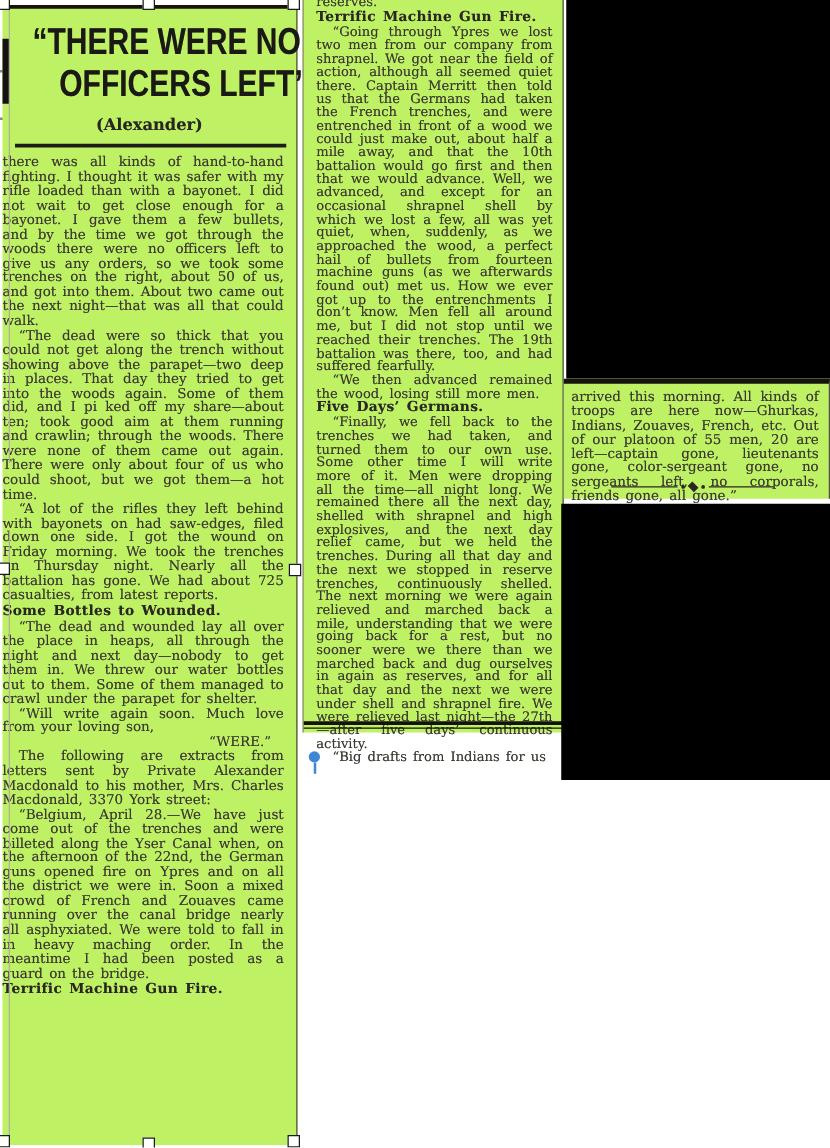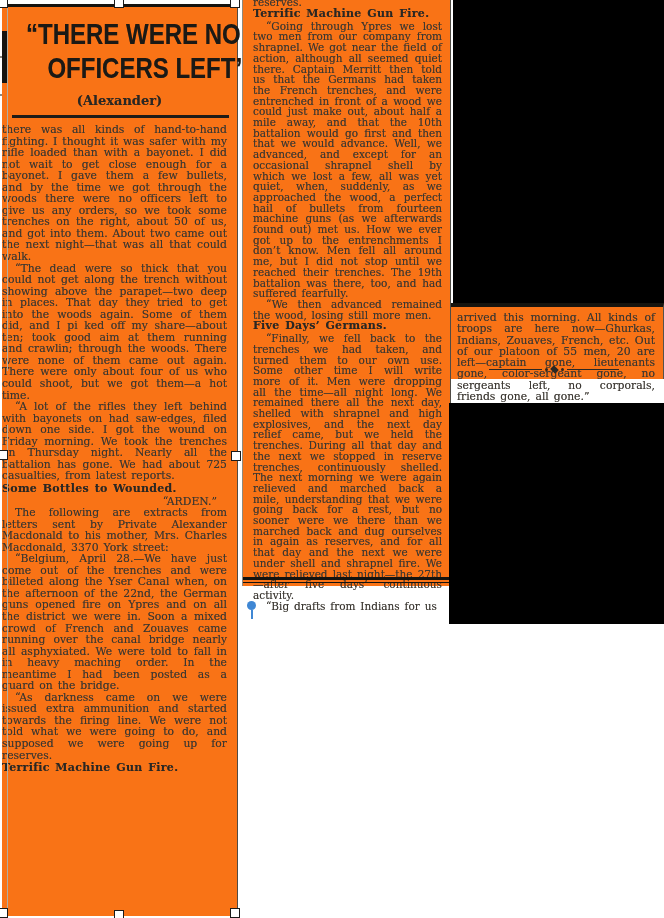--- a/index.html
+++ b/index.html
@@ -6,42 +6,42 @@
   body{
     position:relative;
     width:664px;height:918px;
     background:#ffffff;
     overflow:hidden;
     font-family:"DejaVu Serif", serif;
   }
   
   .paper{
     position:absolute;
-    background:#f97316;
+    background:#bef264;
     color:#3b3731;
     text-shadow:0 0 0.5px rgba(59,55,49,.55);
   }
   .left-block{
     left:2px;top:4px;width:236px;height:912px;
     border-top:3px solid #15130f;
     border-right:1px solid #4f4b44;
     box-sizing:border-box;
   }
   .left-inner-rule{
     position:absolute;left:5px;top:0;bottom:0;width:1px;
     background:linear-gradient(#b3ada1 0 40%, transparent 40% 46%, #b3ada1 46% 100%);
   }
   .mid-block{
     left:242px;top:0;width:209px;height:586px;
     border-left:1px solid #8f897d;
     border-right:1px solid #4f4b44;
     box-sizing:border-box;
   }
   .right-block{
-    left:451px;top:303px;width:213px;height:76px;
+    left:451px;top:303px;width:213px;height:96px;
     border-top:4px solid #16140f;
     border-right:1px solid #56524a;
     box-sizing:border-box;
   }
   
   .headline{padding-top:10px;white-space:nowrap;}
   .hl{
     font-family:"Liberation Sans", sans-serif;
     font-weight:700;color:#1b1915;font-size:30px;line-height:34px;
     transform:scaleX(0.8);
@@ -123,24 +123,25 @@
     <div class="hl hl2">OFFICERS LEFT”</div>
   </div>
   <div class="continued">(Alexander)</div>
   <div class="rule-thick"></div>
 
   <div class="col-body">
     <p class="noindent">there was all kinds of hand-to-hand fighting.  I thought it was safer with my rifle loaded than with a bayonet. I did not wait to get close enough for a bayonet.  I gave them a few bullets, and by the time we got through the woods there were no officers left to give us any orders, so we took some trenches on the right, about 50 of us, and got into them.  About two came out the next night—that was all that could walk.</p>
     <p>“The dead were so thick that you could not get along the trench without showing above the parapet—two deep in places.  That day they tried to get into the woods again.  Some of them did, and I pi ked off my share—about ten; took good aim at them running and crawlin; through the woods.  There were none of them came out again.  There were only about four of us who could shoot, but we got them—a hot time.</p>
     <p>“A lot of the rifles they left behind with bayonets on had saw-edges, filed down one side.  I got the wound on Friday morning.  We took the trenches on Thursday night.  Nearly all the battalion has gone.  We had about 725 casualties, from latest reports.</p>
     <h3 class="subhead">Some Bottles to Wounded.</h3>
-    <div class="sig">“ARDEN.”</div>
+    <p>“The dead and wounded lay all over the place in heaps, all through the night and next day—nobody to get them in.  We threw our water bottles out to them.  Some of them managed to crawl under the parapet for shelter.</p>
+    <p>“Will write again soon.  Much love from your loving son,</p>
+    <div class="sig">“WERE.”</div>
     <p>The following are extracts from letters sent by Private Alexander Macdonald to his mother, Mrs. Charles Macdonald, 3370 York street:</p>
     <p>“Belgium, April 28.—We have just come out of the trenches and were billeted along the Yser Canal when, on the afternoon of the 22nd, the German guns opened fire on Ypres and on all the district we were in.  Soon a mixed crowd of French and Zouaves came running over the canal bridge nearly all asphyxiated. We were told to fall in in heavy maching order.  In the meantime I had been posted as a guard on the bridge.</p>
-    <p>“As darkness came on we were issued extra ammunition and started towards the firing line.  We were not told what we were going to do, and supposed we were going up for reserves.</p>
     <h3 class="subhead">Terrific Machine Gun Fire.</h3>
   </div>
 </div>
 
 <div class="handle h-tl"></div>
 <div class="handle h-tm"></div>
 <div class="handle h-tr"></div>
 <div class="handle h-ml"></div>
 <div class="handle h-mr"></div>
 <div class="handle h-bl"></div>

